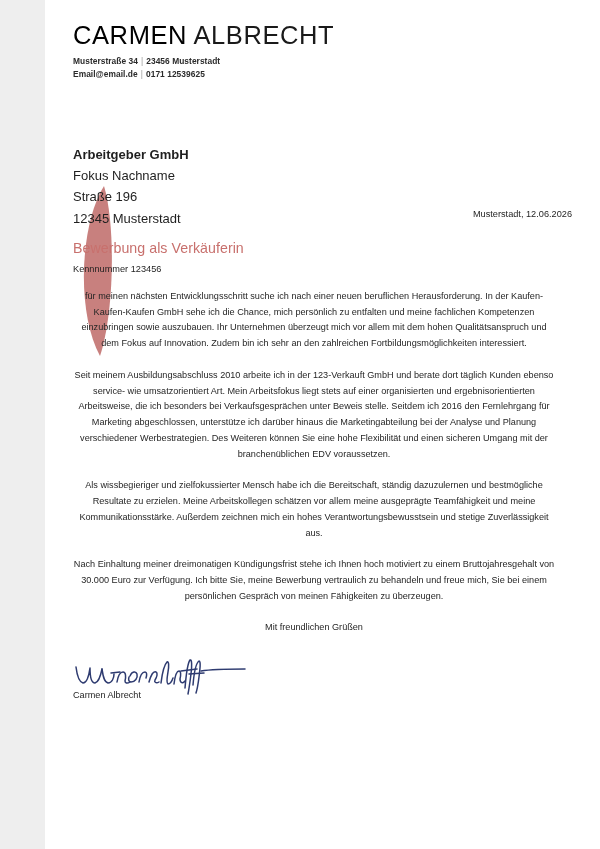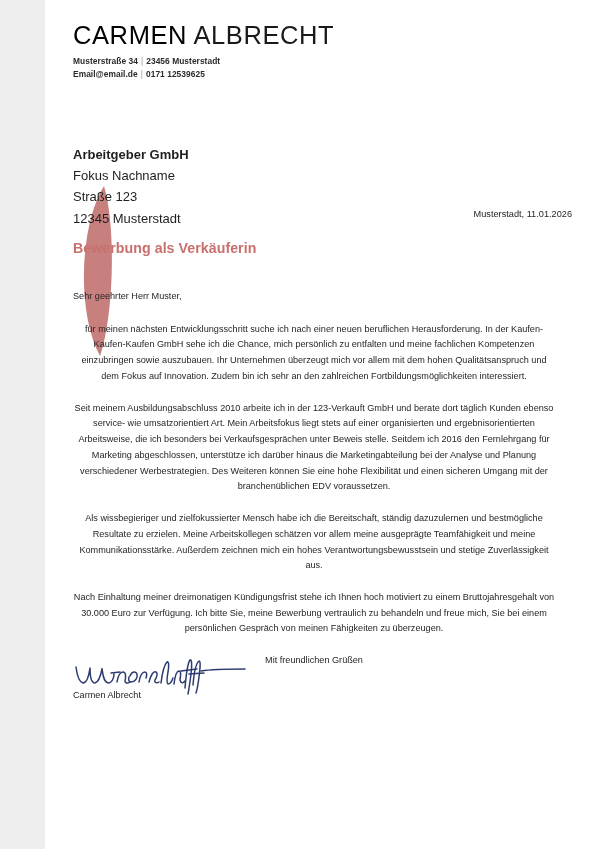--- a/index.html
+++ b/index.html
@@ -111,21 +111,21 @@
   
   .subject {
     position: absolute;
     left: 28px;
     top: 240px;
     width: 480px;
   }
   .subject-title {
     color: #c8706d;
     font-size: 14.2px;
-    font-weight: bold;
+    font-weight: normal;
     letter-spacing: 0.05px;
     line-height: 1.2;
   }
   .subject-ref {
     font-size: 9.2px;
     color: #1f1f1f;
     margin-top: 7px;
   }
 
   
@@ -188,32 +188,32 @@
 
     <div class="crescent">
       <svg width="46" height="170" viewBox="0 0 46 170" xmlns="http://www.w3.org/2000/svg">
         <path d="M 30 0 C 6 38, 2 126, 26 170 C 40 128, 42 40, 30 0 Z" fill="#c8807e"></path>
       </svg>
     </div>
 
     <div class="recipient">
       <div class="company">Arbeitgeber GmbH</div>
       <div>Fokus Nachname</div>
-      <div>Straße 123</div>
+      <div>Straße 196</div>
       <div>12345 Musterstadt</div>
     </div>
 
-    <div class="date-line">Musterstadt, 11.01.2026</div>
+    <div class="date-line">Musterstadt, 12.06.2026</div>
 
     <div class="subject">
       <div class="subject-title">Bewerbung als Verkäuferin</div>
+      <div class="subject-ref">Kennnummer 123456</div>
     </div>
 
     <div class="body-block">
-      <p class="salutation">Sehr geehrter Herr Muster,</p>
       <p class="para">für meinen nächsten Entwicklungsschritt suche ich nach einer neuen beruflichen Herausforderung. In der Kaufen-Kaufen-Kaufen GmbH sehe ich die Chance, mich persönlich zu entfalten und meine fachlichen Kompetenzen einzubringen sowie auszubauen. Ihr Unternehmen überzeugt mich vor allem mit dem hohen Qualitätsanspruch und dem Fokus auf Innovation. Zudem bin ich sehr an den zahlreichen Fortbildungsmöglichkeiten interessiert.</p>
       <p class="para">Seit meinem Ausbildungsabschluss 2010 arbeite ich in der 123-Verkauft GmbH und berate dort täglich Kunden ebenso service- wie umsatzorientiert Art. Mein Arbeitsfokus liegt stets auf einer organisierten und ergebnisorientierten Arbeitsweise, die ich besonders bei Verkaufsgesprächen unter Beweis stelle. Seitdem ich 2016 den Fernlehrgang für Marketing abgeschlossen, unterstütze ich darüber hinaus die Marketingabteilung bei der Analyse und Planung verschiedener Werbestrategien. Des Weiteren können Sie eine hohe Flexibilität und einen sicheren Umgang mit der branchenüblichen EDV voraussetzen.</p>
       <p class="para">Als wissbegieriger und zielfokussierter Mensch habe ich die Bereitschaft, ständig dazuzulernen und bestmögliche Resultate zu erzielen. Meine Arbeitskollegen schätzen vor allem meine ausgeprägte Teamfähigkeit und meine Kommunikationsstärke. Außerdem zeichnen mich ein hohes Verantwortungsbewusstsein und stetige Zuverlässigkeit aus.</p>
       <p class="para">Nach Einhaltung meiner dreimonatigen Kündigungsfrist stehe ich Ihnen hoch motiviert zu einem Bruttojahresgehalt von 30.000 Euro zur Verfügung. Ich bitte Sie, meine Bewerbung vertraulich zu behandeln und freue mich, Sie bei einem persönlichen Gespräch von meinen Fähigkeiten zu überzeugen.</p>
       <p class="closing">Mit freundlichen Grüßen</p>
     </div>
 
     <div class="signature-area">
       <svg width="300" height="38" viewBox="0 0 300 38" xmlns="http://www.w3.org/2000/svg">
         <g fill="none" stroke="#2e3b70" stroke-width="1.5" stroke-linecap="round" stroke-linejoin="round">

